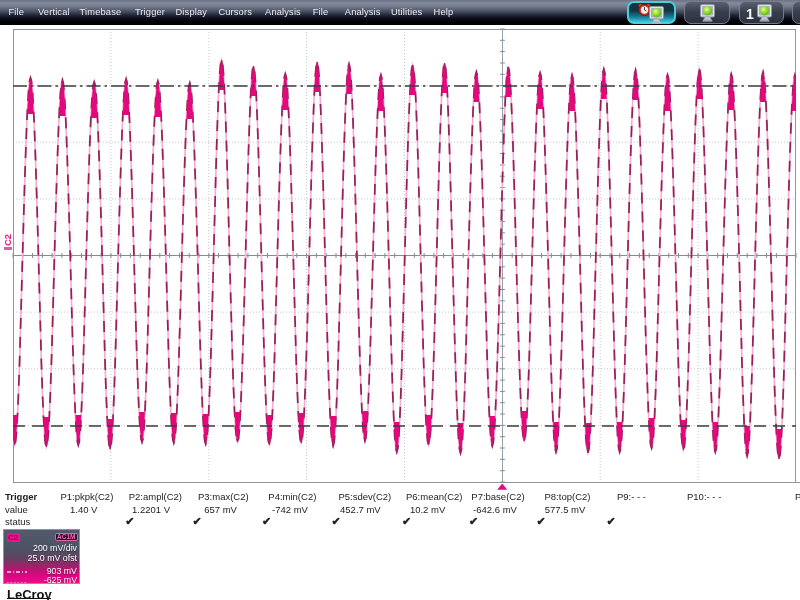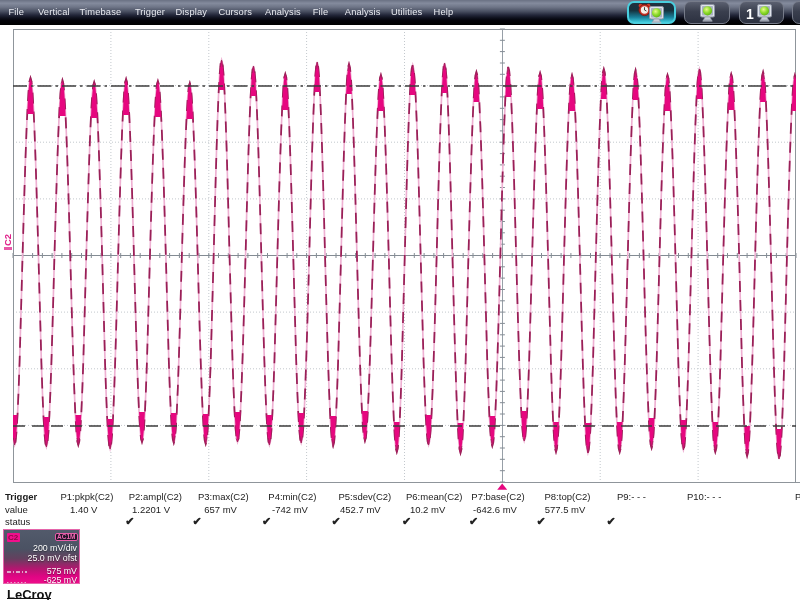--- a/index.html
+++ b/index.html
@@ -358,21 +358,21 @@
 <div class="pl" style="left:60.5px">P1:pkpk(C2)</div><div class="pl" style="left:128.7px">P2:ampl(C2)</div><div class="pl" style="left:198.0px">P3:max(C2)</div><div class="pl" style="left:268.3px">P4:min(C2)</div><div class="pl" style="left:338.4px">P5:sdev(C2)</div><div class="pl" style="left:406.0px">P6:mean(C2)</div><div class="pl" style="left:471.3px">P7:base(C2)</div><div class="pl" style="left:544.5px">P8:top(C2)</div><div class="pl" style="left:617.0px">P9:- - -</div><div class="pl" style="left:687.0px">P10:- - -</div>
 <div class="rowlab" style="left:795px;top:491px">P1</div>
 <div class="pv" style="left:28.7px">1.40 V</div><div class="pv" style="left:96.0px">1.2201 V</div><div class="pv" style="left:165.6px">657 mV</div><div class="pv" style="left:235.0px">-742 mV</div><div class="pv" style="left:305.4px">452.7 mV</div><div class="pv" style="left:372.6px">10.2 mV</div><div class="pv" style="left:440.0px">-642.6 mV</div><div class="pv" style="left:510.0px">577.5 mV</div>
 <div class="pc" style="left:125.2px">✔</div><div class="pc" style="left:192.5px">✔</div><div class="pc" style="left:262.1px">✔</div><div class="pc" style="left:331.5px">✔</div><div class="pc" style="left:401.9px">✔</div><div class="pc" style="left:469.1px">✔</div><div class="pc" style="left:536.5px">✔</div><div class="pc" style="left:606.5px">✔</div>
 
 <div id="c2box">
  <div style="position:absolute;left:2.5px;top:2.5px;width:13px;height:9.5px;background:#f00f8c;border-radius:1px;color:#8c0a46;font-weight:bold;font-size:8px;text-align:center;line-height:9.5px">C2</div>
  <div style="position:absolute;right:1.5px;top:2.5px;height:8.5px;border:1px solid #e85caa;border-radius:2px;background:#221428;color:#f06ab4;font-weight:bold;font-size:6.5px;line-height:6.5px;padding:0 1px">AC1M</div>
  <div class="r" style="top:13px">200 mV/div</div>
  <div class="r" style="top:22.5px">25.0 mV ofst</div>
- <div class="r" style="top:35.5px">575 mV</div>
+ <div class="r" style="top:35.5px">903 mV</div>
  <div class="r" style="top:45px">-625 mV</div>
  <svg style="position:absolute;left:3px;top:40px" width="20" height="4">
       <line x1="0" y1="2" x2="20" y2="2" stroke="#e8d8e4" stroke-width="1.6" stroke-dasharray="4 2 1 2"></line>
     </svg>
  <svg style="position:absolute;left:3px;top:50.5px" width="21" height="4">
       <line x1="0" y1="2" x2="21" y2="2" stroke="#e8d8e4" stroke-width="1.6" stroke-dasharray="1.5 2"></line>
     </svg>
 </div>
 <div id="lecroy">LeCroy</div>
 <div style="position:absolute;left:7px;top:597.8px;width:44px;height:1.6px;background:#111"></div>

